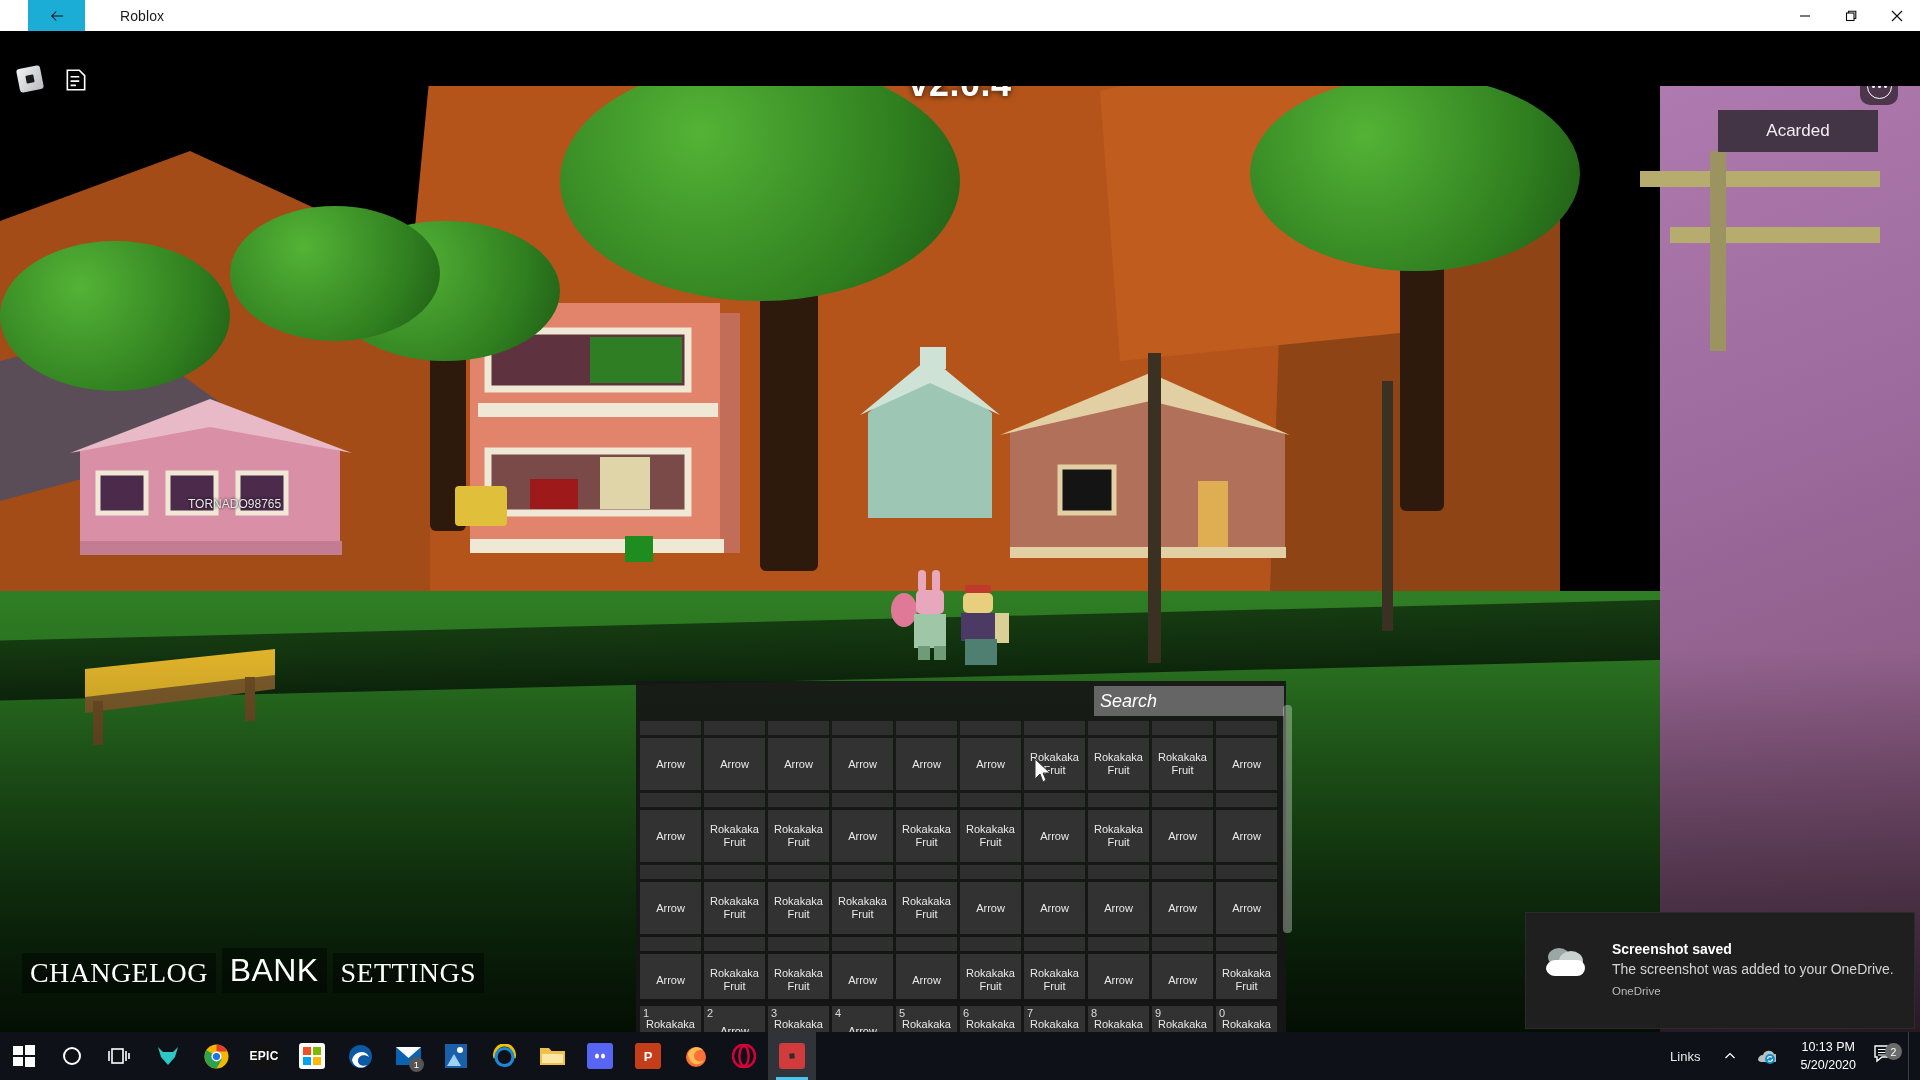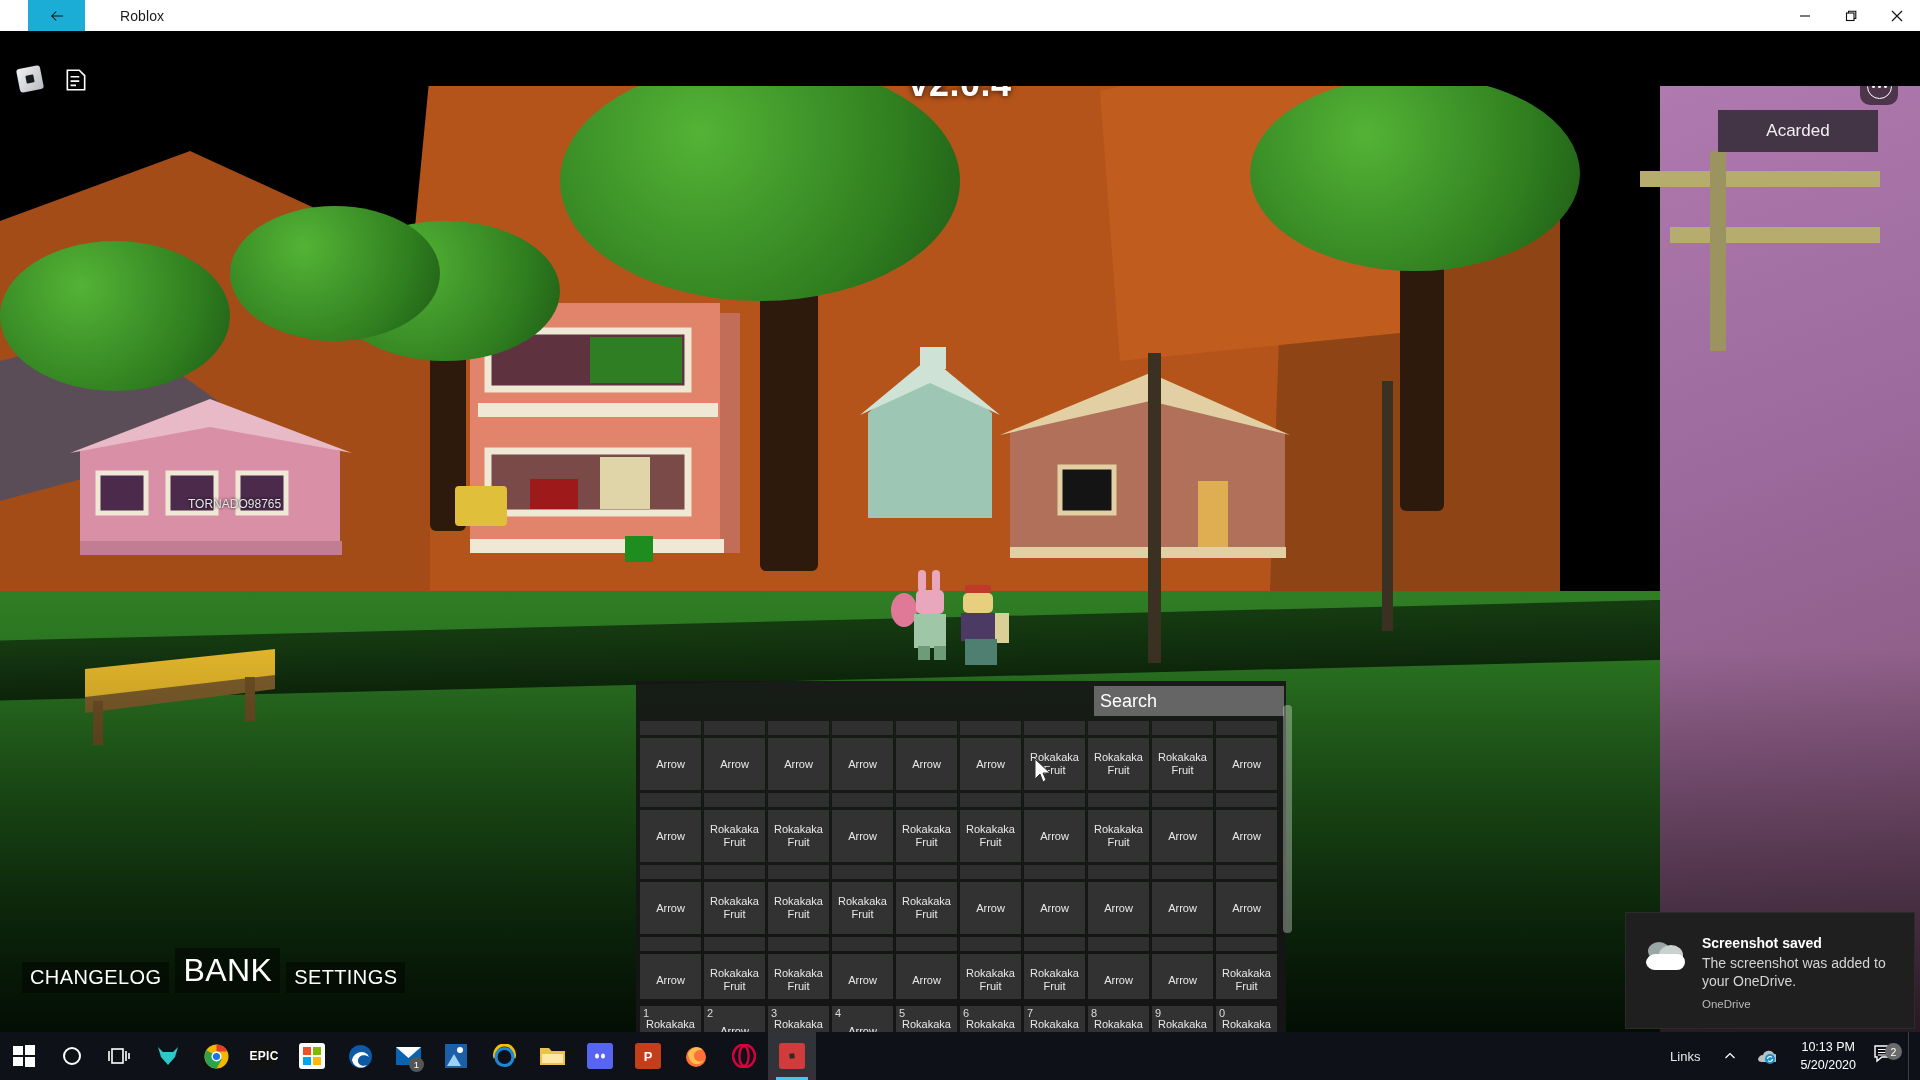--- a/index.html
+++ b/index.html
@@ -79,30 +79,30 @@
   #status-badge{ position:absolute; right:42px; top:79px; min-width:160px; height:42px;
       background:rgba(60,48,62,.93); display:flex; align-items:center;
       justify-content:center; padding:0 40px; }
   #status-badge span{ font-size:17px; color:#f2eef2; }
 
   
   #bottom-menu{ position:absolute; left:22px; bottom:58px; display:flex;
                 align-items:flex-end; gap:6px; }
   .menu-btn{ background:rgba(0,0,0,.42); color:#fff; padding:4px 8px; cursor:pointer;
              letter-spacing:.4px; }
-  .menu-btn.sm{ font-size:20px; }
+  .menu-btn.sm{ font-size:28px;font-family:Liberation Serif, serif; }
   .menu-btn.lg{ font-size:32px; }
 
   
   #inventory{ position:absolute; left:636px; top:650px; width:650px; height:370px;
       background:rgba(22,22,22,.92); padding:0; }
   #inv-header{ position:relative; height:40px; }
   #search-input{ position:absolute; right:2px; top:5px; width:190px; height:30px;
       background:rgba(130,130,130,.72); border:none; outline:none; color:#fff;
-      font-size:18px; padding:12px 6px; font-family:"Liberation Sans", sans-serif; }
+      font-size:18px; padding:12px 6px; font-family:"Liberation Sans", sans-serif;font-style:italic; }
   #search-input::placeholder{ color:#fff; opacity:1; }
 
   #inv-scroll{ position:relative; height:278px; overflow:hidden; padding:0 4px; }
   .inv-row{ display:flex; gap:3px; margin-bottom:3px; }
   .inv-cell{ width:61px; height:14px; background:#2f2f2f; }
   .inv-slot{ width:61px; height:52px; background:#323232; display:flex; align-items:center;
       justify-content:center; text-align:center; font-size:11px; color:#e9e9e9;
       line-height:1.15; cursor:pointer; padding:2px; }
 
   #inv-scrollbar{ position:absolute; right:-6px; top:24px; width:9px; height:228px;
@@ -116,22 +116,22 @@
   .hot-slot .key{ position:absolute; left:3px; top:1px; font-size:11px; color:#dcdcdc; }
 
   
   #nameplate{ position:absolute; left:188px; top:466px; font-size:12px; color:#e6e6e6;
               text-shadow:0 0 3px #000; }
 
   
   #mouse-cursor{ position:absolute; left:1034px; top:727px; z-index:45; pointer-events:none; }
 
   
-  #toast{ position:absolute; right:6px; bottom:52px; width:288px; height:115px;
-      background:#1f1f1f; display:flex; padding:22px 16px; gap:16px; z-index:50;
+  #toast{ position:absolute; right:6px; bottom:52px; width:388px; height:115px;
+      background:#1f1f1f; display:flex; padding:28px 16px; gap:26px; z-index:50;
       box-shadow:0 0 0 1px #2b2b2b; }
   #toast-icon{ width:44px; height:34px; flex:none; position:relative; margin-top:4px; }
   #toast-body{ flex:1; }
   #toast-title{ font-size:14px; font-weight:bold; color:#fff; margin-bottom:3px; }
   #toast-text{ font-size:14px; color:#d4d4d4; line-height:1.32; }
   #toast-app{ font-size:11.5px; color:#b9b9b9; margin-top:7px; }
 
   
   #taskbar{ position:absolute; left:0; bottom:0; width:1920px; height:48px;
       background:#0e1218; display:flex; align-items:center; z-index:70; }

